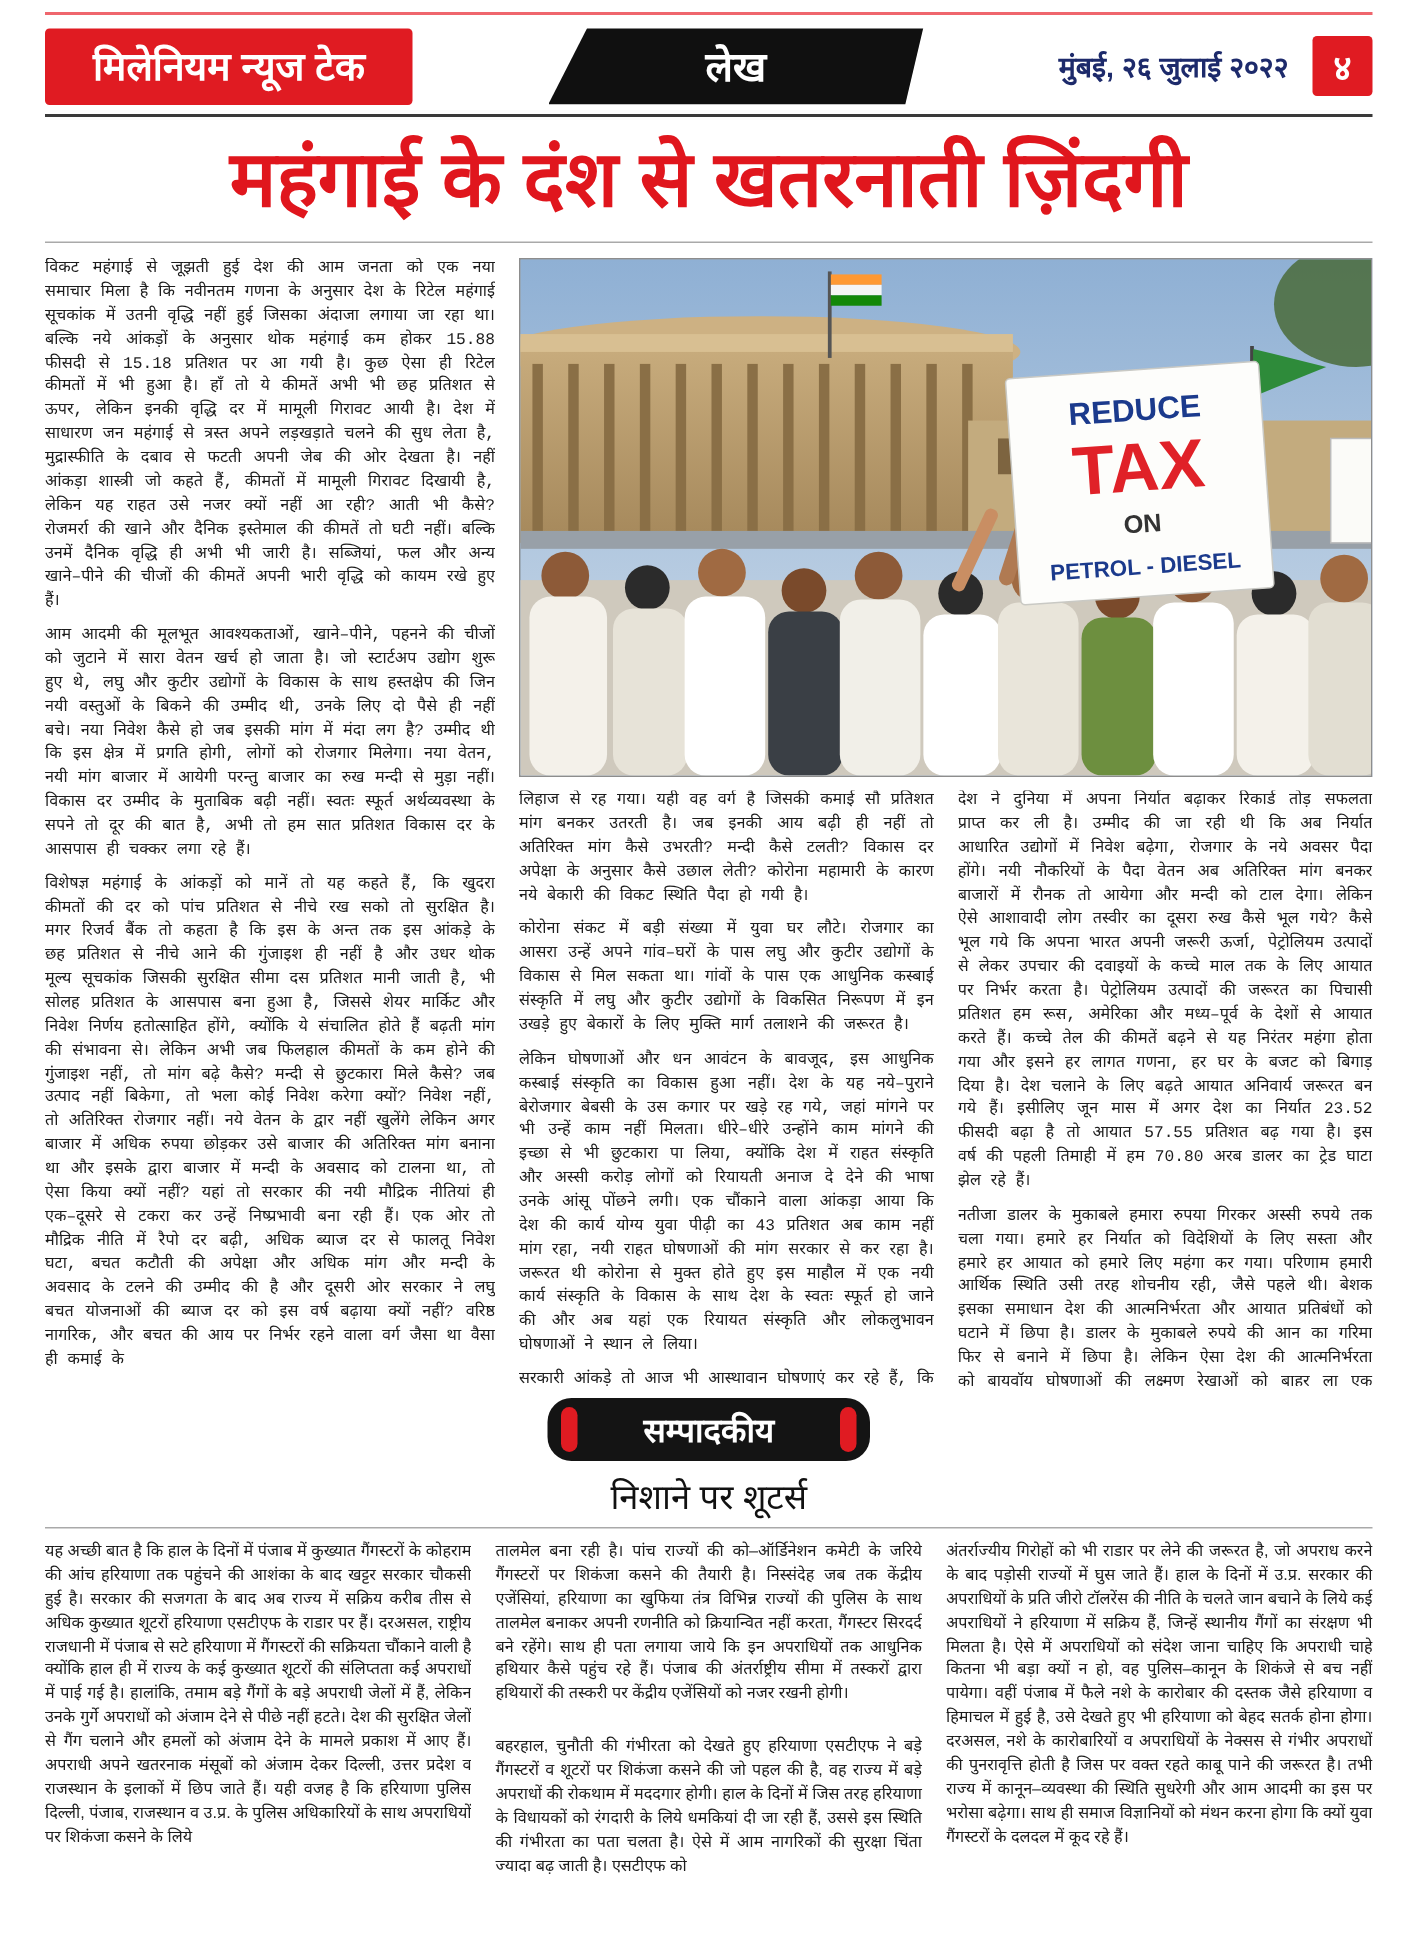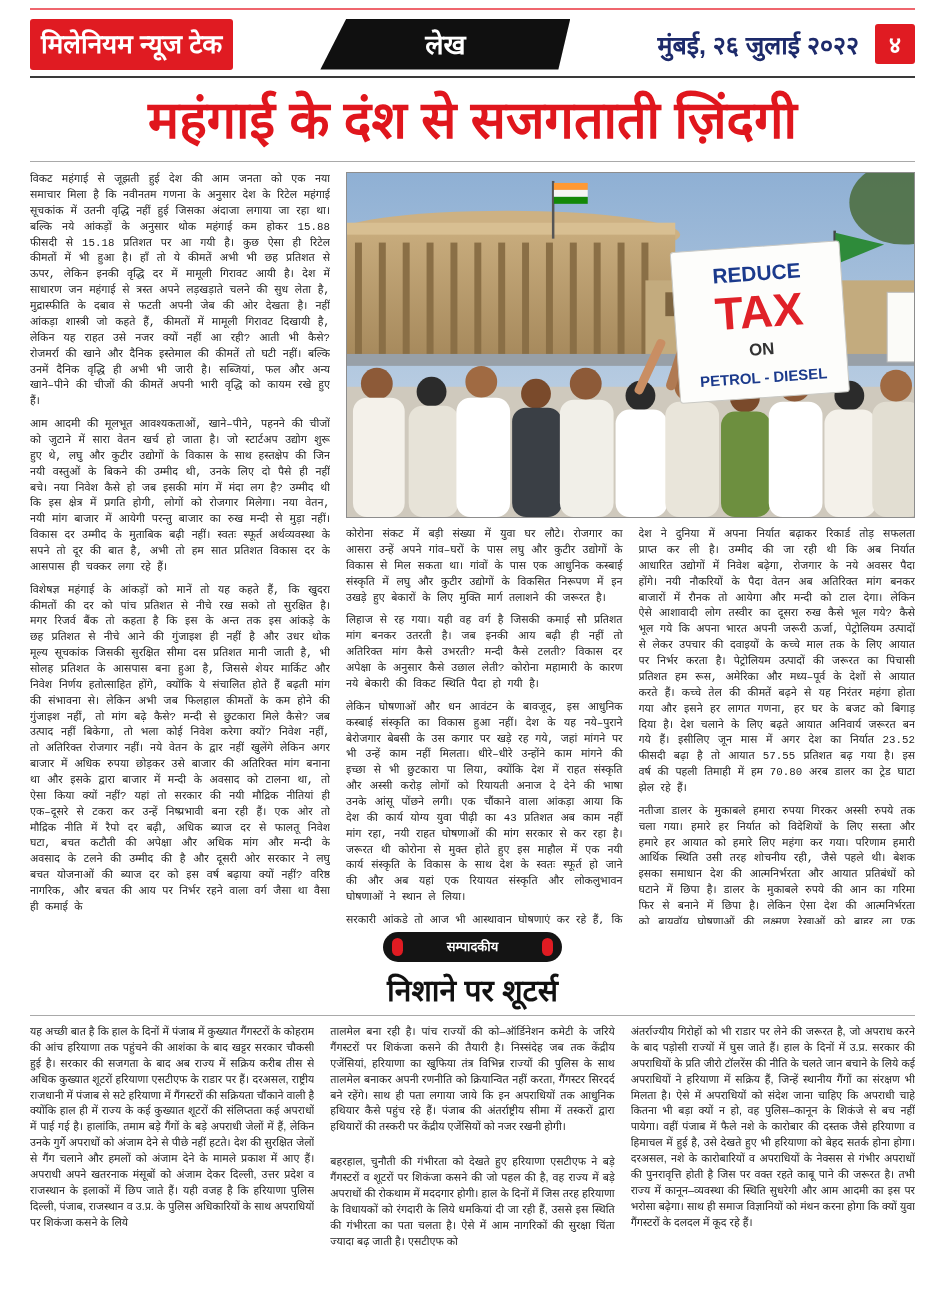--- a/index.html
+++ b/index.html
@@ -3,48 +3,48 @@
 <meta charset="utf-8">
 <style>
   * { box-sizing: border-box; }
   html,body { margin:0; padding:0; background:#ffffff; }
   body { width:945px; height:1296px; font-family:"Liberation Sans","DejaVu Sans",sans-serif; }
   .page { position:relative; width:945px; height:1296px; overflow:hidden; padding:0 30px; }
 
   .top-rule { height:2px; background:#ef666d; margin-top:8px; }
 
   .header { display:flex; align-items:center; margin-top:10px; height:48px; }
-  .masthead { background:#e01b22; color:#fff; font-weight:bold; font-size:26px; padding:6px 11px 9px; border-radius:3px; white-space:nowrap; }
+  .masthead { background:#e01b22; color:#fff; font-weight:bold; font-size:26px; padding:6px 32px 9px; border-radius:3px; white-space:nowrap; }
   .ribbon-wrap { flex:1; display:flex; justify-content:center; }
   .ribbon { background:#101010; color:#fff; width:250px; text-align:center; font-size:27px; font-weight:bold; padding:6px 0 8px;
             clip-path: polygon(26px 0, 100% 0, calc(100% - 12px) 100%, 0 100%); }
-  .dateline { font-weight:bold; font-size:25px; color:#1d2a6b; margin-right:16px; white-space:nowrap; }
+  .dateline { font-weight:bold; font-size:19px; color:#1d2a6b; margin-right:16px; white-space:nowrap; }
   .page-badge { background:#e01b22; color:#fff; width:40px; height:40px; display:flex; align-items:center; justify-content:center;
                 font-size:23px; font-weight:bold; border-radius:3px; }
   .header-rule { height:2px; background:#3a3a3a; margin-top:8px; }
 
   .headline { text-align:center; color:#e0161d; font-size:52px; font-weight:bold; padding:14px 0 12px; line-height:1.1; }
   .headline-rule { height:1px; background:#a9a9a9; margin-bottom:10px; }
 
   .article { display:flex; gap:16px; height:752px; overflow:hidden; }
   .col { text-align:justify; font-size:10.8px; line-height:1.47; color:#1c1c1c;font-family:Liberation Mono, monospace; }
   .col p { margin:0 0 7px; }
   .col-1 { width:300px; flex:none; overflow:hidden; }
   .right-area { flex:1; display:flex; flex-direction:column; min-width:0; }
   .photo { height:346px; border:1px solid #8d8d8d; background:#9db8d2; flex:none; }
   .photo svg { width:100%; height:100%; display:block; }
   .below-photo { display:flex; gap:16px; margin-top:9px; flex:1; overflow:hidden; }
   .col-2, .col-3 { flex:1; overflow:hidden; }
 
   .ed-banner-row { display:flex; justify-content:center; margin-top:8px; }
-  .ed-banner { position:relative; background:#141414; color:#fff; font-size:13px; font-weight:bold; padding:5px 64px 7px; border-radius:16px; }
+  .ed-banner { position:relative; background:#141414; color:#fff; font-size:22px; font-weight:bold; padding:5px 64px 7px; border-radius:16px; }
   .ed-banner::before, .ed-banner::after { content:""; position:absolute; top:6px; bottom:6px; width:11px; background:#e01b22; border-radius:6px; }
   .ed-banner::before { left:9px; }
   .ed-banner::after  { right:9px; }
-  .ed-headline { text-align:center; font-size:30px; font-weight:bold; color:#111; margin:7px 0 5px; }
+  .ed-headline { text-align:center; font-size:23px; font-weight:normal; color:#111; margin:7px 0 5px; }
   .ed-rule { height:1px; background:#a9a9a9; margin-bottom:8px; }
   .editorial { display:flex; gap:16px; height:276px; overflow:hidden; }
   .ed-col { flex:1; text-align:justify; font-size:10.8px; line-height:1.47; color:#1c1c1c; overflow:hidden; }
   .ed-col p { margin:0 0 19px; }
 </style>
 </head>
 <body>
 
 <div class="page">
 
@@ -54,21 +54,21 @@
     <div class="masthead">मिलेनियम न्यूज टेक</div>
     <div class="ribbon-wrap">
       <div class="ribbon">लेख</div>
     </div>
     <div class="dateline">मुंबई, २६ जुलाई २०२२</div>
     <div class="page-badge">४</div>
   </div>
 
   <div class="header-rule"></div>
 
-  <div class="headline">महंगाई के दंश से सजगताती ज़िंदगी</div>
+  <div class="headline">महंगाई के दंश से खतरनाती ज़िंदगी</div>
   <div class="headline-rule"></div>
 
   <div class="article">
     <div class="col col-1">
       <p>विकट महंगाई से जूझती हुई देश की आम जनता को एक नया समाचार मिला है कि नवीनतम गणना के अनुसार देश के रिटेल महंगाई सूचकांक में उतनी वृद्धि नहीं हुई जिसका अंदाजा लगाया जा रहा था। बल्कि नये आंकड़ों के अनुसार थोक महंगाई कम होकर 15.88 फीसदी से 15.18 प्रतिशत पर आ गयी है। कुछ ऐसा ही रिटेल कीमतों में भी हुआ है। हाँ तो ये कीमतें अभी भी छह प्रतिशत से ऊपर, लेकिन इनकी वृद्धि दर में मामूली गिरावट आयी है। देश में साधारण जन महंगाई से त्रस्त अपने लड़खड़ाते चलने की सुध लेता है, मुद्रास्फीति के दबाव से फटती अपनी जेब की ओर देखता है। नहीं आंकड़ा शास्त्री जो कहते हैं, कीमतों में मामूली गिरावट दिखायी है, लेकिन यह राहत उसे नजर क्यों नहीं आ रही? आती भी कैसे? रोजमर्रा की खाने और दैनिक इस्तेमाल की कीमतें तो घटी नहीं। बल्कि उनमें दैनिक वृद्धि ही अभी भी जारी है। सब्जियां, फल और अन्य खाने–पीने की चीजों की कीमतें अपनी भारी वृद्धि को कायम रखे हुए हैं।</p>
       <p>आम आदमी की मूलभूत आवश्यकताओं, खाने–पीने, पहनने की चीजों को जुटाने में सारा वेतन खर्च हो जाता है। जो स्टार्टअप उद्योग शुरू हुए थे, लघु और कुटीर उद्योगों के विकास के साथ हस्तक्षेप की जिन नयी वस्तुओं के बिकने की उम्मीद थी, उनके लिए दो पैसे ही नहीं बचे। नया निवेश कैसे हो जब इसकी मांग में मंदा लग है? उम्मीद थी कि इस क्षेत्र में प्रगति होगी, लोगों को रोजगार मिलेगा। नया वेतन, नयी मांग बाजार में आयेगी परन्तु बाजार का रुख मन्दी से मुड़ा नहीं। विकास दर उम्मीद के मुताबिक बढ़ी नहीं। स्वतः स्फूर्त अर्थव्यवस्था के सपने तो दूर की बात है, अभी तो हम सात प्रतिशत विकास दर के आसपास ही चक्कर लगा रहे हैं।</p>
       <p>विशेषज्ञ महंगाई के आंकड़ों को मानें तो यह कहते हैं, कि खुदरा कीमतों की दर को पांच प्रतिशत से नीचे रख सको तो सुरक्षित है। मगर रिजर्व बैंक तो कहता है कि इस के अन्त तक इस आंकड़े के छह प्रतिशत से नीचे आने की गुंजाइश ही नहीं है और उधर थोक मूल्य सूचकांक जिसकी सुरक्षित सीमा दस प्रतिशत मानी जाती है, भी सोलह प्रतिशत के आसपास बना हुआ है, जिससे शेयर मार्किट और निवेश निर्णय हतोत्साहित होंगे, क्योंकि ये संचालित होते हैं बढ़ती मांग की संभावना से। लेकिन अभी जब फिलहाल कीमतों के कम होने की गुंजाइश नहीं, तो मांग बढ़े कैसे? मन्दी से छुटकारा मिले कैसे? जब उत्पाद नहीं बिकेगा, तो भला कोई निवेश करेगा क्यों? निवेश नहीं, तो अतिरिक्त रोजगार नहीं। नये वेतन के द्वार नहीं खुलेंगे लेकिन अगर बाजार में अधिक रुपया छोड़कर उसे बाजार की अतिरिक्त मांग बनाना था और इसके द्वारा बाजार में मन्दी के अवसाद को टालना था, तो ऐसा किया क्यों नहीं? यहां तो सरकार की नयी मौद्रिक नीतियां ही एक–दूसरे से टकरा कर उन्हें निष्प्रभावी बना रही हैं। एक ओर तो मौद्रिक नीति में रैपो दर बढ़ी, अधिक ब्याज दर से फालतू निवेश घटा, बचत कटौती की अपेक्षा और अधिक मांग और मन्दी के अवसाद के टलने की उम्मीद की है और दूसरी ओर सरकार ने लघु बचत योजनाओं की ब्याज दर को इस वर्ष बढ़ाया क्यों नहीं? वरिष्ठ नागरिक, और बचत की आय पर निर्भर रहने वाला वर्ग जैसा था वैसा ही कमाई के</p>
     </div>
 
     <div class="right-area">
@@ -169,22 +169,22 @@
             <text x="415" y="108" text-anchor="middle" font-size="21" font-weight="bold" fill="#1b3a8c">REDUCE</text>
             <text x="415" y="155" text-anchor="middle" font-size="46" font-weight="bold" fill="#e02128">TAX</text>
             <text x="415" y="183" text-anchor="middle" font-size="17" font-weight="bold" fill="#333333">ON</text>
             <text x="415" y="211" text-anchor="middle" font-size="15" font-weight="bold" fill="#1b3a8c">PETROL - DIESEL</text>
           </g>
         </svg>
       </div>
 
       <div class="below-photo">
         <div class="col col-2">
+          <p>लिहाज से रह गया। यही वह वर्ग है जिसकी कमाई सौ प्रतिशत मांग बनकर उतरती है। जब इनकी आय बढ़ी ही नहीं तो अतिरिक्त मांग कैसे उभरती? मन्दी कैसे टलती? विकास दर अपेक्षा के अनुसार कैसे उछाल लेती? कोरोना महामारी के कारण नये बेकारी की विकट स्थिति पैदा हो गयी है।</p>
           <p>कोरोना संकट में बड़ी संख्या में युवा घर लौटे। रोजगार का आसरा उन्हें अपने गांव–घरों के पास लघु और कुटीर उद्योगों के विकास से मिल सकता था। गांवों के पास एक आधुनिक कस्बाई संस्कृति में लघु और कुटीर उद्योगों के विकसित निरूपण में इन उखड़े हुए बेकारों के लिए मुक्ति मार्ग तलाशने की जरूरत है।</p>
-          <p>लिहाज से रह गया। यही वह वर्ग है जिसकी कमाई सौ प्रतिशत मांग बनकर उतरती है। जब इनकी आय बढ़ी ही नहीं तो अतिरिक्त मांग कैसे उभरती? मन्दी कैसे टलती? विकास दर अपेक्षा के अनुसार कैसे उछाल लेती? कोरोना महामारी के कारण नये बेकारी की विकट स्थिति पैदा हो गयी है।</p>
           <p>लेकिन घोषणाओं और धन आवंटन के बावजूद, इस आधुनिक कस्बाई संस्कृति का विकास हुआ नहीं। देश के यह नये–पुराने बेरोजगार बेबसी के उस कगार पर खड़े रह गये, जहां मांगने पर भी उन्हें काम नहीं मिलता। धीरे–धीरे उन्होंने काम मांगने की इच्छा से भी छुटकारा पा लिया, क्योंकि देश में राहत संस्कृति और अस्सी करोड़ लोगों को रियायती अनाज दे देने की भाषा उनके आंसू पोंछने लगी। एक चौंकाने वाला आंकड़ा आया कि देश की कार्य योग्य युवा पीढ़ी का 43 प्रतिशत अब काम नहीं मांग रहा, नयी राहत घोषणाओं की मांग सरकार से कर रहा है। जरूरत थी कोरोना से मुक्त होते हुए इस माहौल में एक नयी कार्य संस्कृति के विकास के साथ देश के स्वतः स्फूर्त हो जाने की और अब यहां एक रियायत संस्कृति और लोकलुभावन घोषणाओं ने स्थान ले लिया।</p>
           <p>सरकारी आंकड़े तो आज भी आस्थावान घोषणाएं कर रहे हैं, कि इस बरस</p>
         </div>
         <div class="col col-3">
           <p>देश ने दुनिया में अपना निर्यात बढ़ाकर रिकार्ड तोड़ सफलता प्राप्त कर ली है। उम्मीद की जा रही थी कि अब निर्यात आधारित उद्योगों में निवेश बढ़ेगा, रोजगार के नये अवसर पैदा होंगे। नयी नौकरियों के पैदा वेतन अब अतिरिक्त मांग बनकर बाजारों में रौनक तो आयेगा और मन्दी को टाल देगा। लेकिन ऐसे आशावादी लोग तस्वीर का दूसरा रुख कैसे भूल गये? कैसे भूल गये कि अपना भारत अपनी जरूरी ऊर्जा, पेट्रोलियम उत्पादों से लेकर उपचार की दवाइयों के कच्चे माल तक के लिए आयात पर निर्भर करता है। पेट्रोलियम उत्पादों की जरूरत का पिचासी प्रतिशत हम रूस, अमेरिका और मध्य–पूर्व के देशों से आयात करते हैं। कच्चे तेल की कीमतें बढ़ने से यह निरंतर महंगा होता गया और इसने हर लागत गणना, हर घर के बजट को बिगाड़ दिया है। देश चलाने के लिए बढ़ते आयात अनिवार्य जरूरत बन गये हैं। इसीलिए जून मास में अगर देश का निर्यात 23.52 फीसदी बढ़ा है तो आयात 57.55 प्रतिशत बढ़ गया है। इस वर्ष की पहली तिमाही में हम 70.80 अरब डालर का ट्रेड घाटा झेल रहे हैं।</p>
           <p>नतीजा डालर के मुकाबले हमारा रुपया गिरकर अस्सी रुपये तक चला गया। हमारे हर निर्यात को विदेशियों के लिए सस्ता और हमारे हर आयात को हमारे लिए महंगा कर गया। परिणाम हमारी आर्थिक स्थिति उसी तरह शोचनीय रही, जैसे पहले थी। बेशक इसका समाधान देश की आत्मनिर्भरता और आयात प्रतिबंधों को घटाने में छिपा है। डालर के मुकाबले रुपये की आन का गरिमा फिर से बनाने में छिपा है। लेकिन ऐसा देश की आत्मनिर्भरता को बायवॉय घोषणाओं की लक्ष्मण रेखाओं को बाहर ला एक ठोस हकीकत बनाने से ही होगा।</p>
         </div>
       </div>
     </div>
   </div>

